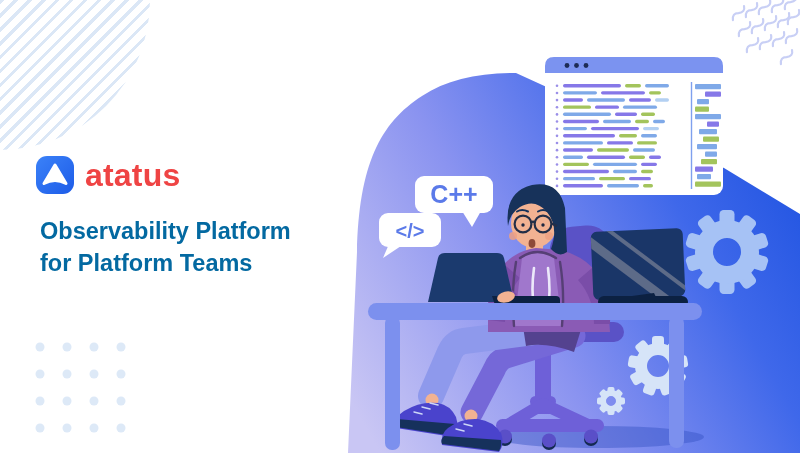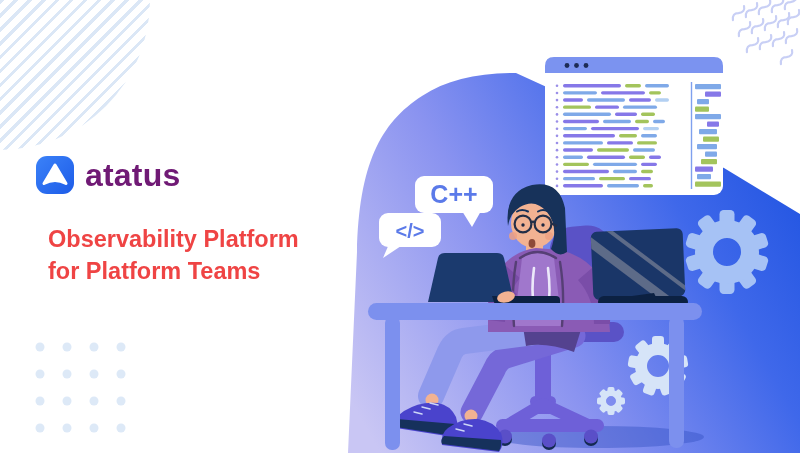--- a/index.html
+++ b/index.html
@@ -3,23 +3,23 @@
 <meta charset="utf-8">
 <style>
   html,body{margin:0;padding:0;background:#ffffff;}
   .stage{position:relative;width:800px;height:453px;background:#ffffff;overflow:hidden;
          font-family:"Liberation Sans",sans-serif;}
   .corner-stripes{position:absolute;left:0;top:0;width:150px;height:150px;
          border-radius:0 0 100% 0;
          background:repeating-linear-gradient(135deg,#dbe7f6 0 3.2px,rgba(255,255,255,0) 3.2px 9.8px);}
   .illu{position:absolute;left:0;top:0;}
   .brand-row{position:absolute;left:36px;top:156px;display:flex;align-items:center;gap:11px;}
-  .brand-name{font-size:32px;font-weight:700;color:#701a75;letter-spacing:.2px;}
-  .headline{position:absolute;left:36px;top:211px;margin:12px;font-size:23.5px;line-height:32px;
-            font-weight:700;color:#ef4444;}
+  .brand-name{font-size:32px;font-weight:700;color:#ef4444;letter-spacing:.2px;}
+  .headline{position:absolute;left:36px;top:211px;margin:4px;font-size:23.5px;line-height:32px;
+            font-weight:700;color:#0369a1;}
 </style>
 </head>
 <body>
 
 <div class="stage">
 
   <div class="corner-stripes"></div>
 
   <svg class="illu" width="800" height="453" viewBox="0 0 800 453">
     <defs>

